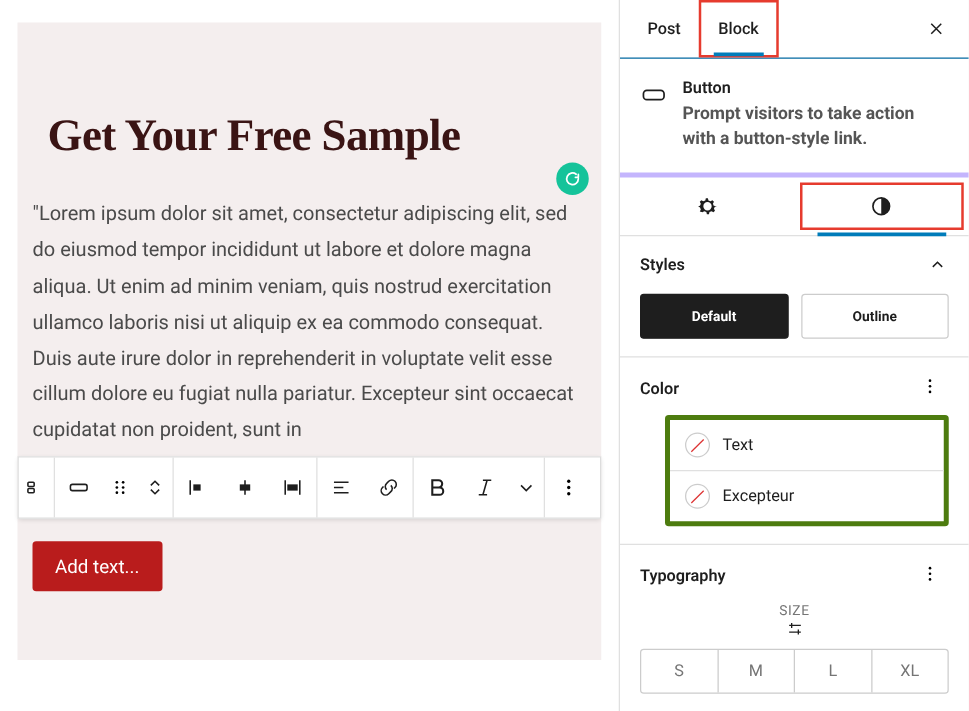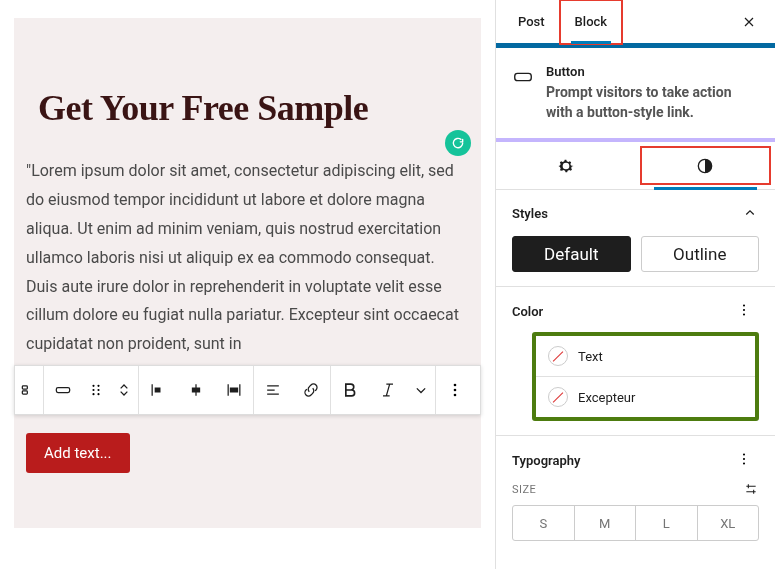--- a/index.html
+++ b/index.html
@@ -92,21 +92,21 @@
     width: 280px;
     border-left:1px solid #e0e0e0;
     display:flex;
     flex-direction:column;
     font-size:13px;
   }
   .tabs {
     display:flex;
     align-items:center;
     height:48px;
-    border-bottom:5px solid #0369a1;
+    border-bottom:1px solid #0369a1;
     padding: 0 8px;
   }
   .tab {
     padding:0 14px;
     height:46px;
     display:flex;
     align-items:center;
     font-weight:500;
     cursor:pointer;
     position:relative;
@@ -179,22 +179,23 @@
     display:flex;
     gap:10px;
     margin-top:14px;
   }
   .style-btn {
     flex:1;
     height:36px;
     border:1px solid #ccc;
     border-radius:3px;
     display:flex;align-items:center;justify-content:center;
-    font-size:17px;
-    cursor:pointer;
+    font-size:11px;
+    cursor:pointer;
+    font-weight:bold;
   }
   .style-btn.default { background:#1e1e1e; color:#fff; border-color:#1e1e1e;}
   .color-row {
     border:4px solid #4d7c0f;
     border-radius:3px;
     margin-top:10px;
     margin-left:20px;
   }
   .color-item {
     display:flex;
@@ -212,21 +213,21 @@
   }
   .swatch::after{
     content:"";
     position:absolute;
     left:2px; right:2px; top:50%;
     height:1px;
     background:#d33;
     transform:rotate(-45deg);
   }
   .kebab { width:24px; cursor:pointer; color:#555; }
-  .size-label { font-size:11px; letter-spacing:.5px; color:#757575; margin-top:10px; display:flex; justify-content:space-between; align-items:center;}
+  .size-label { font-size:11px; letter-spacing:.5px; color:#757575; margin-top:10px; display:flex; justify-content:space-between; align-items:center;flex-direction:column;}
   .size-grid {
     display:flex;
     border:1px solid #ccc;
     border-radius:3px;
     margin-top:8px;
   }
   .size-cell {
     flex:1;
     height:34px;
     display:flex;align-items:center;justify-content:center;

